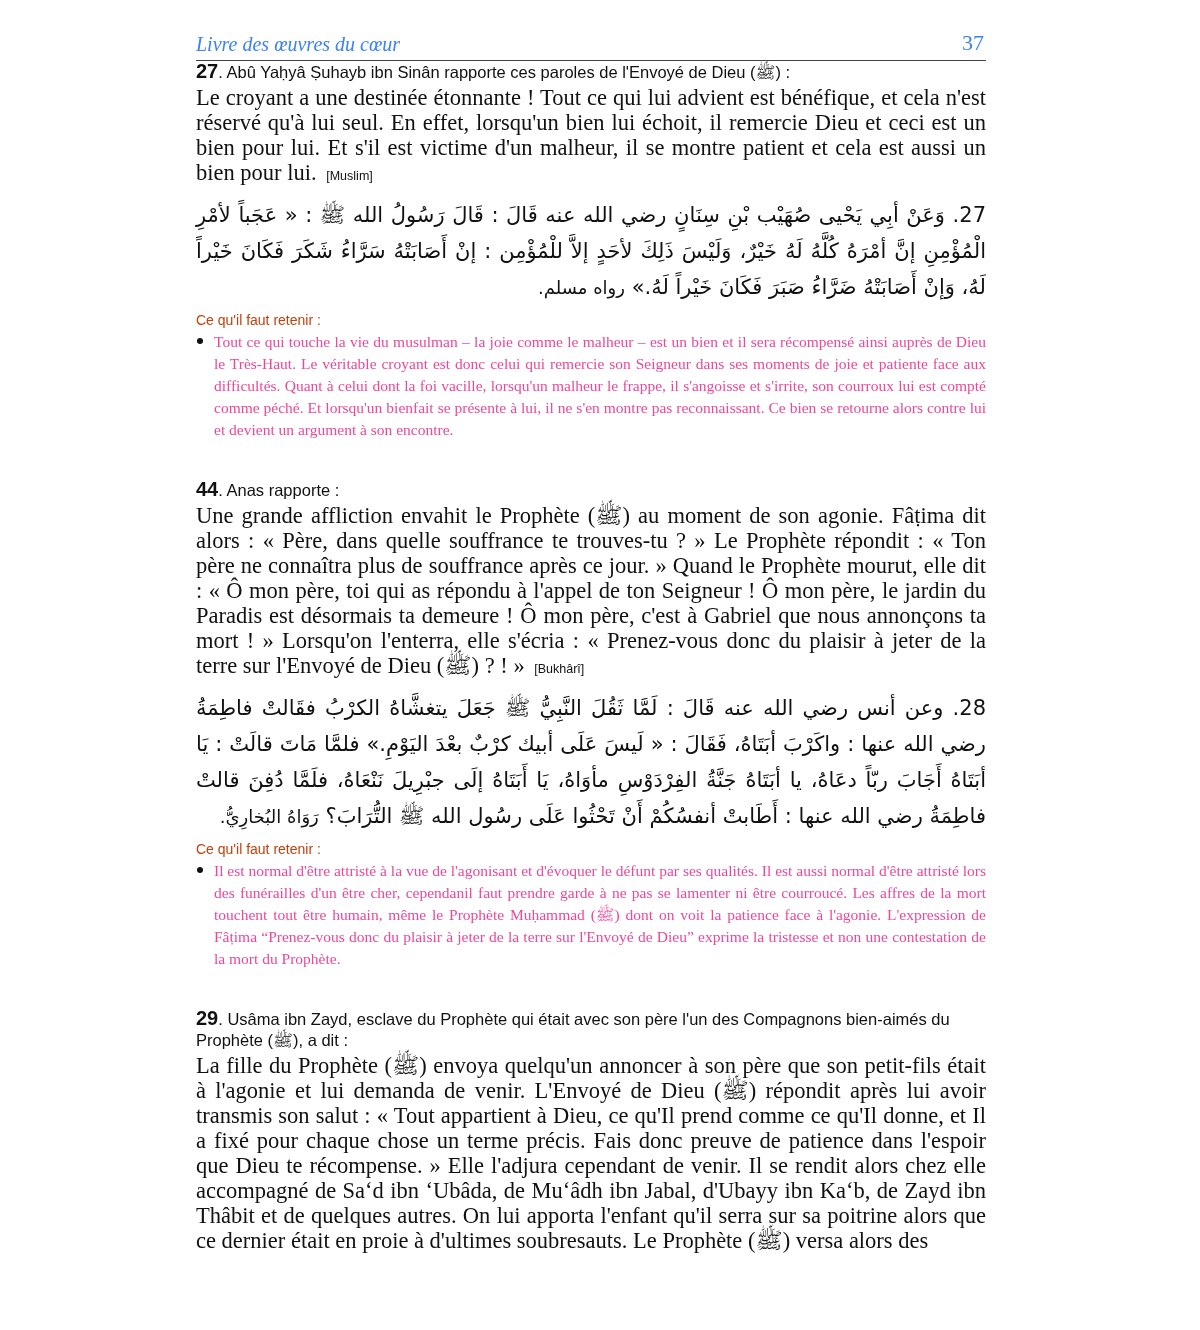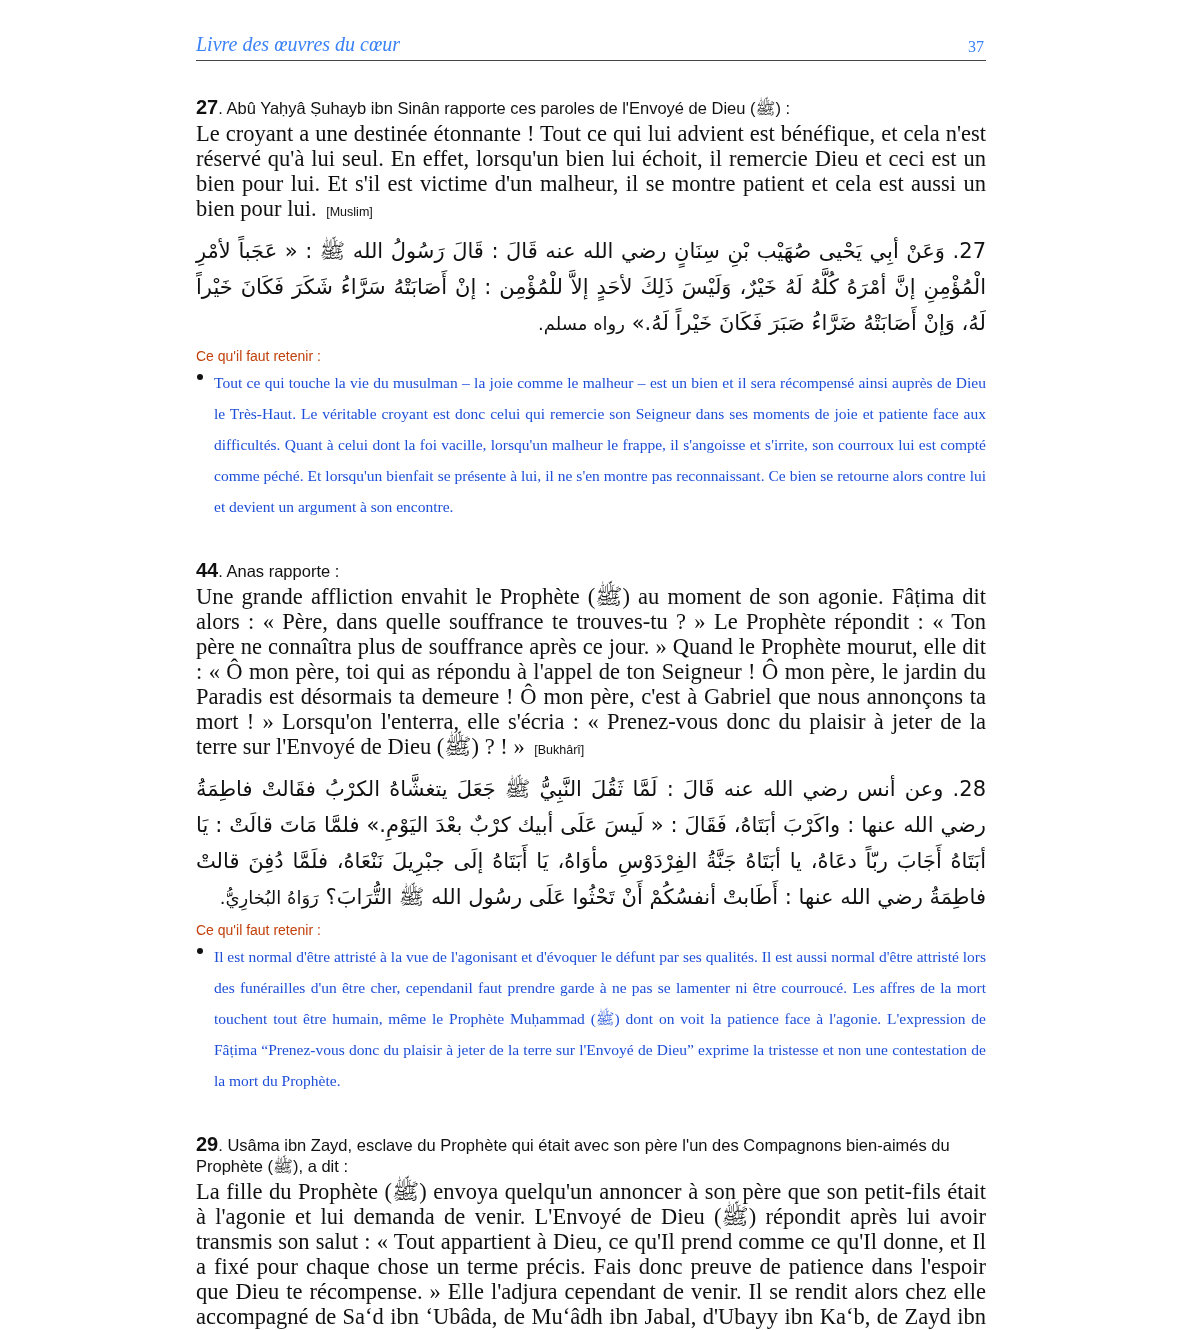--- a/index.html
+++ b/index.html
@@ -26,31 +26,30 @@
       align-items: flex-end;
       height: 32px;
       font-family: "Liberation Serif", "DejaVu Serif", serif;
       font-size: 20px;
       color: #3b82f6;
     }
     .running-header .book-title {
       font-style: italic;
     }
     .running-header .page-number {
-      font-size: 16px;
+      font-size: 22px;
       padding-right: 2px;
       margin-left: 16px;
     }
     .header-rule {
       height: 0;
       border-top: 1px solid #444;
       margin-top: 4px;
     }
     .hadith {
-      margin-top: 36px;
     }
     .hadith + .hadith {
       margin-top: 38px;
     }
     .hadith-intro {
       font-family: "Liberation Sans", "DejaVu Sans", sans-serif;
       font-size: 16.5px;
       line-height: 21px;
       color: #111;
     }
@@ -93,23 +92,23 @@
     .retain-list {
       list-style: none;
       margin: 3px 0 0 0;
       padding: 0;
     }
     .retain-list li {
       position: relative;
       padding-left: 18px;
       font-family: "Liberation Serif", "DejaVu Serif", serif;
       font-size: 15.5px;
-      line-height: 31px;
+      line-height: 22px;
       text-align: justify;
-      color: #1d4ed8;
+      color: #ec4899;
     }
     .retain-list li .bullet {
       position: absolute;
       left: 1px;
       top: 7px;
       width: 6px;
       height: 6px;
       border-radius: 50%;
       background: #111;
     }

